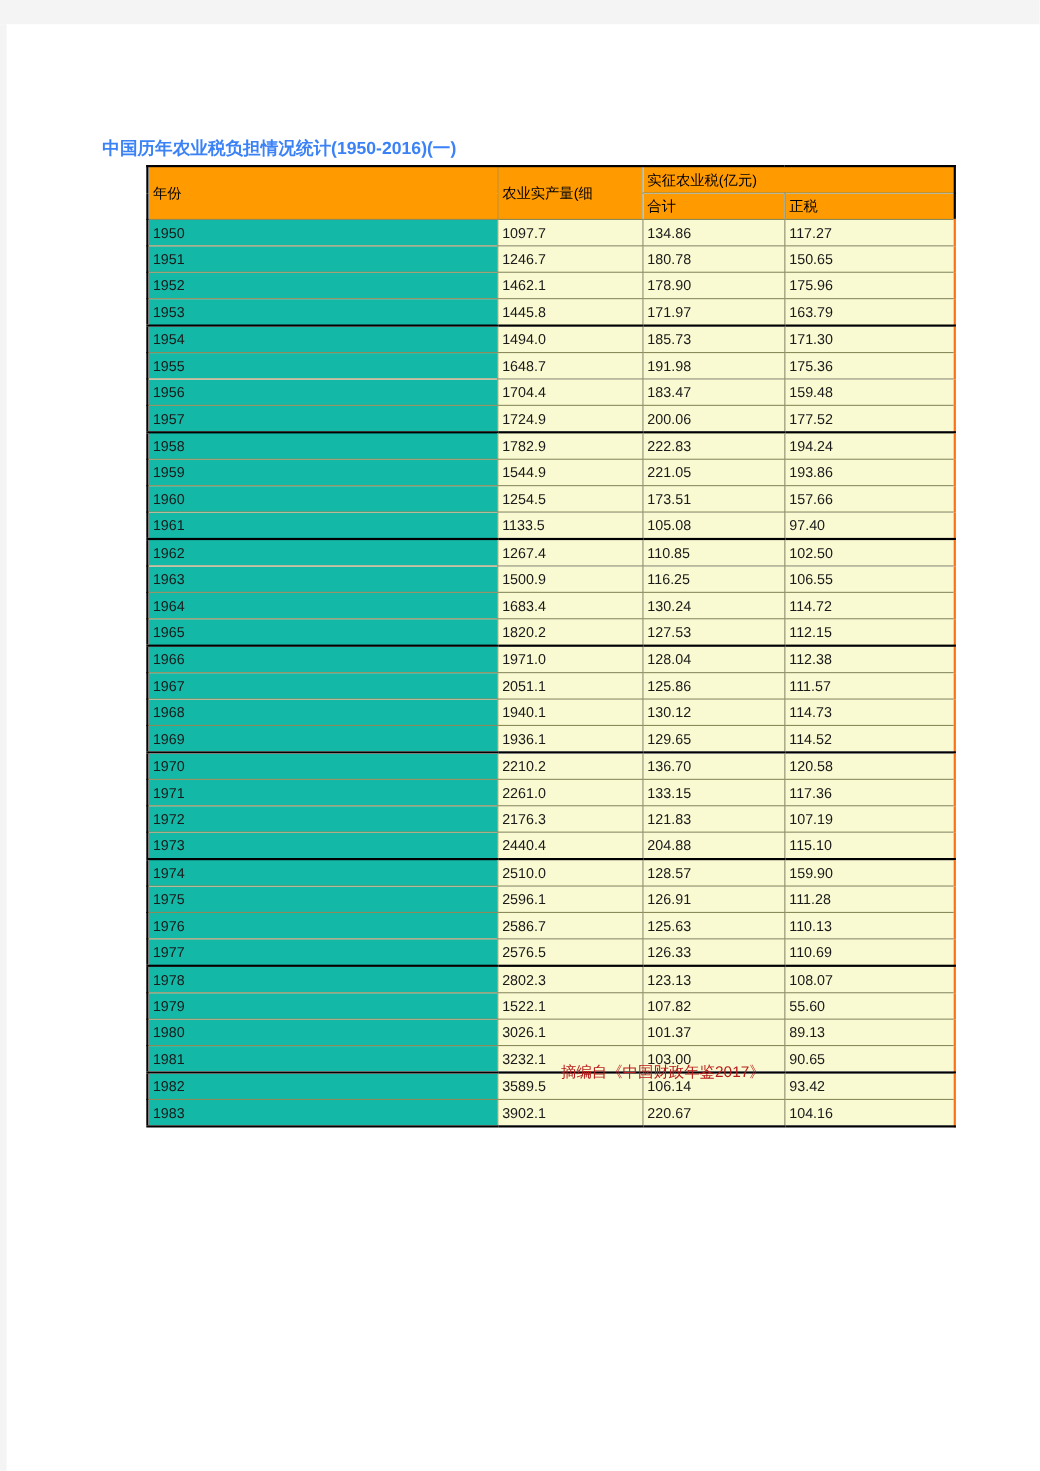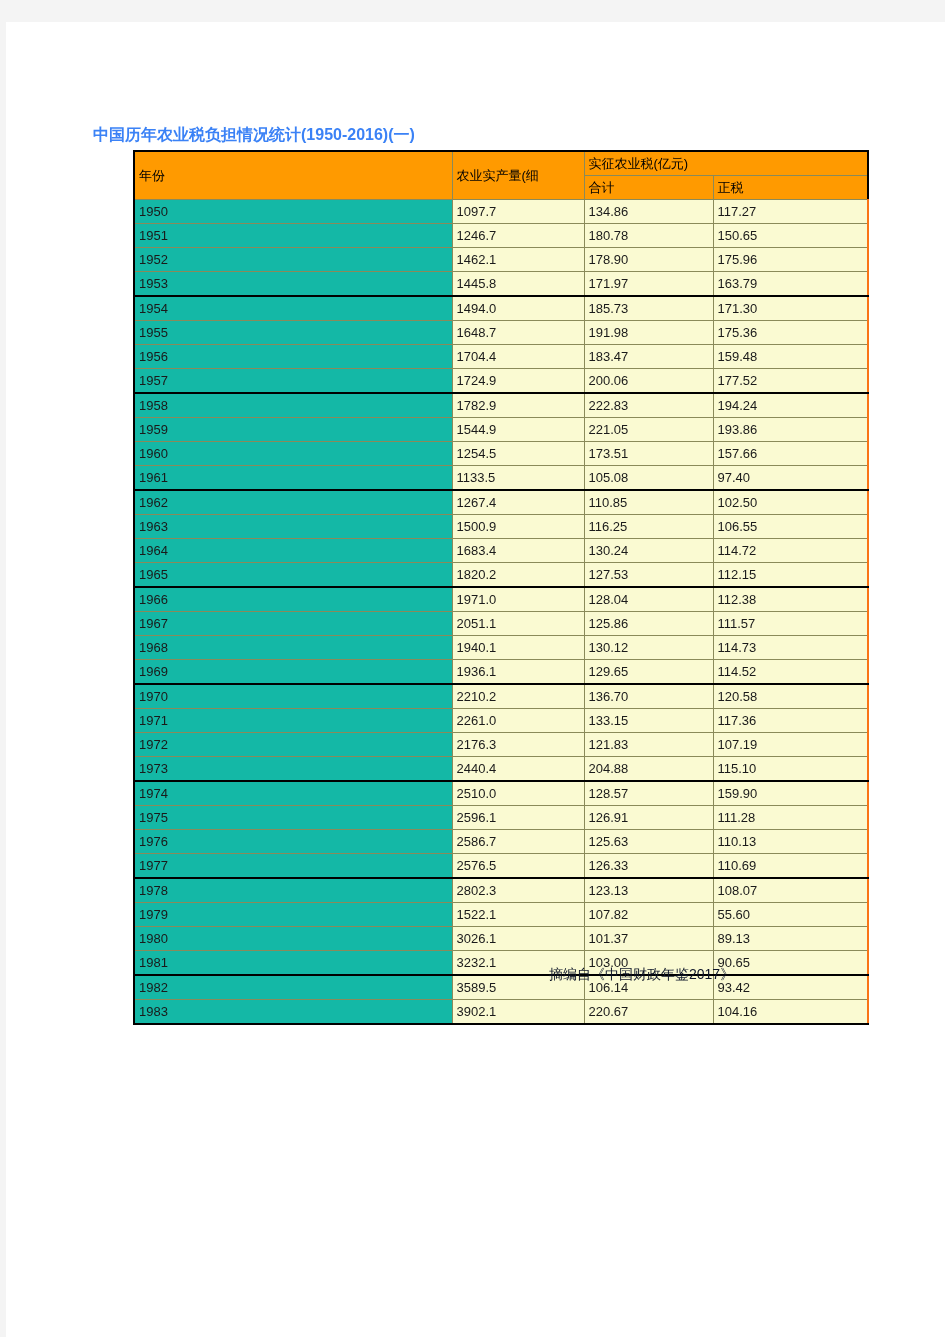--- a/index.html
+++ b/index.html
@@ -98,23 +98,22 @@
   col.c-out  { width: 132px; }
   col.c-tot  { width: 129px; }
   col.c-main { width: 155px; }
 
   
   .source-note {
     position: absolute;
     left: 510px;
     top: 966px;
     font-size: 14px;
-    color: #0f172a;
+    color: #b91c1c;
     white-space: nowrap;
-    margin-left: 39px;
   }
 </style>
 </head>
 <body>
 
 <div class="sheet">
 
   <div class="page-top-band"></div>
   <div class="page-left-rule"></div>
 

